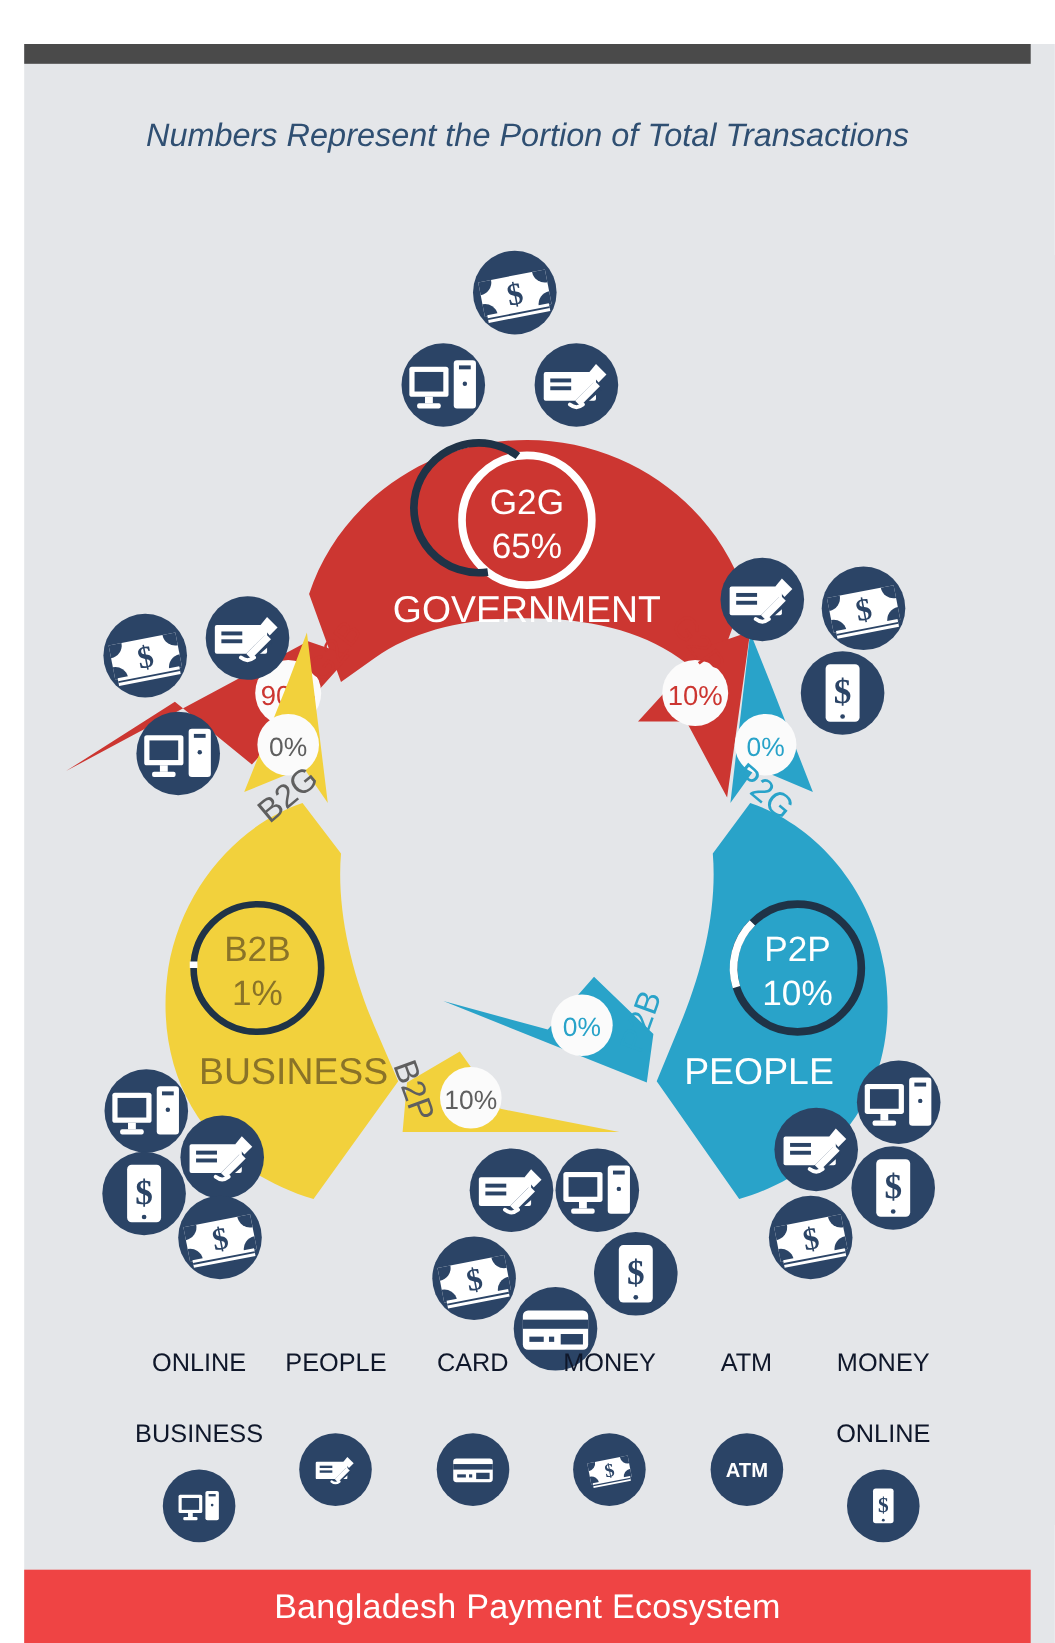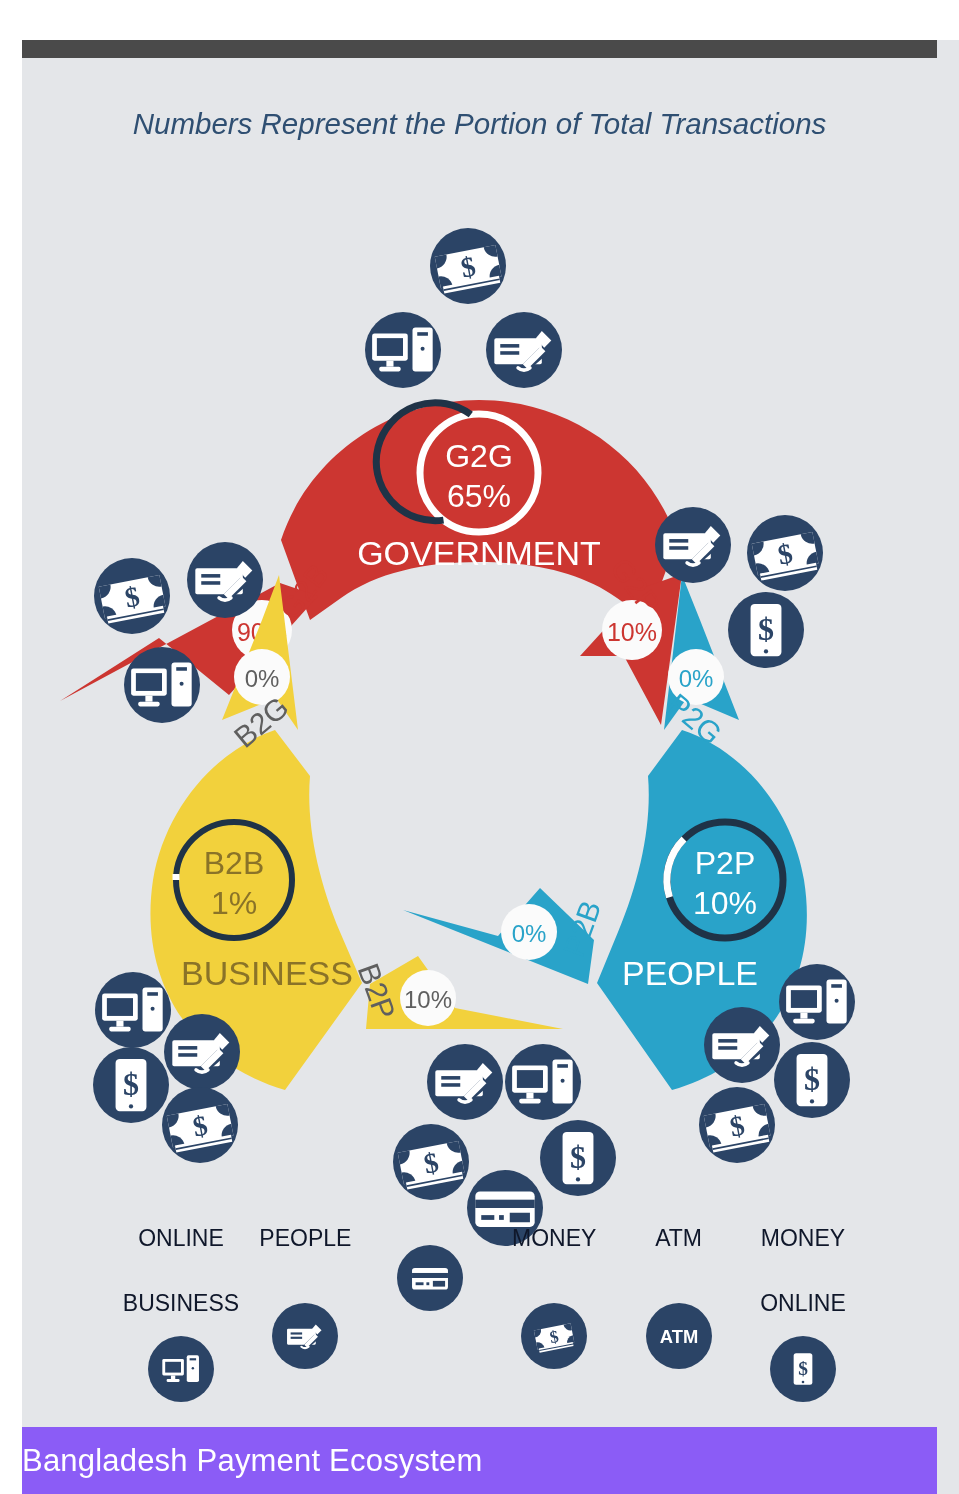--- a/index.html
+++ b/index.html
@@ -26,22 +26,22 @@
   .topbar{
     position:absolute;
     left:22px; top:40px;
     width:915px; height:18px;
     background:#4a4a4a;
   }
   .footerbar{
     position:absolute;
     left:22px; top:1427px;
     width:915px; height:67px;
-    background:#8b5cf6;
-    display:flex; align-items:center; 
+    background:#ef4444;
+    display:flex; align-items:center; justify-content:center;
   }
   .footer-title{
     color:#ffffff;
     font-size:31px;
     letter-spacing:.2px;
   }
   .header{
     position:absolute;
     left:0; top:64px; width:915px;
     text-align:center;
@@ -373,20 +373,23 @@
           <div class="legend-icon-wrap">
             <div class="ic-circle">
               <svg width="46" height="46" viewBox="0 0 64 64">
                   <use href="#g-cheque" width="64" height="64"></use>
                 </svg>
             </div>
           </div>
         </div>
 
         <div class="legend-item">
+          <div class="legend-label">
+            <span>CARD</span>
+          </div>
           <div class="legend-icon-wrap">
             <div class="ic-circle">
               <svg width="46" height="46" viewBox="0 0 64 64">
                   <use href="#g-card" width="64" height="64"></use>
                 </svg>
             </div>
           </div>
         </div>
 
         <div class="legend-item">

